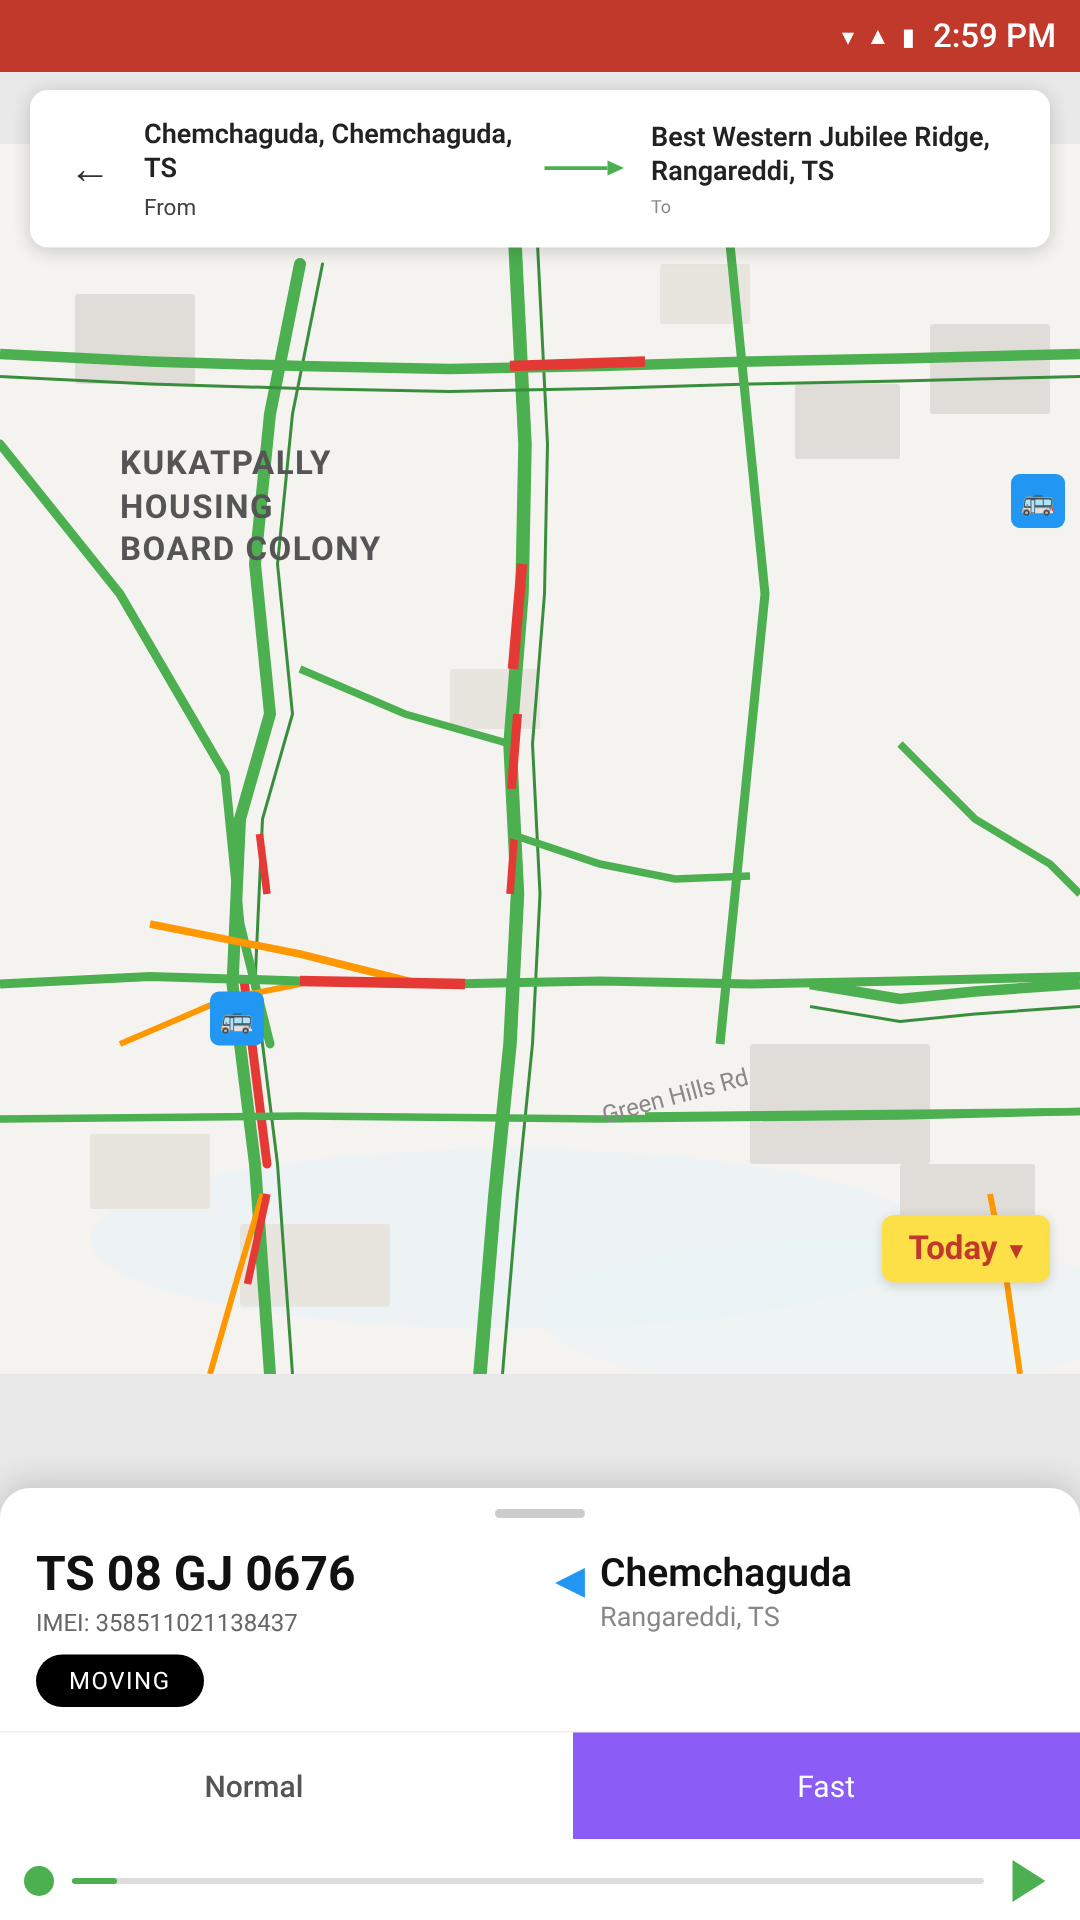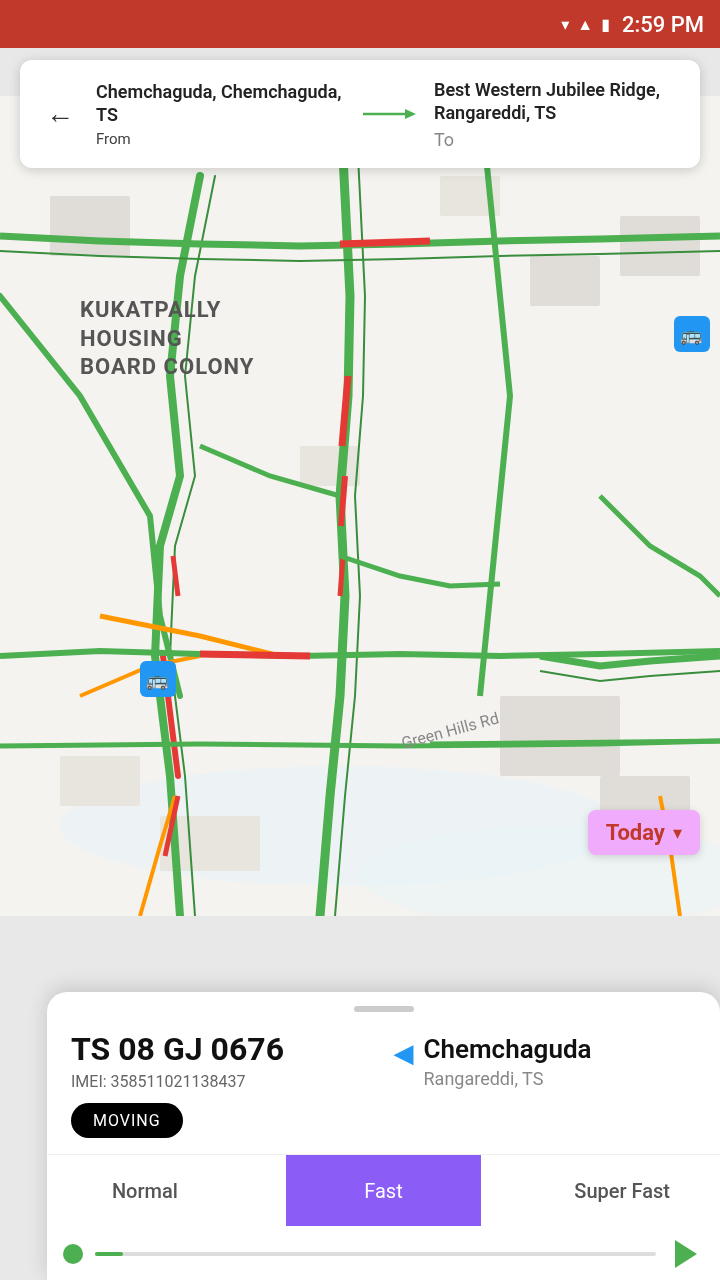--- a/index.html
+++ b/index.html
@@ -146,31 +146,31 @@
     .route-to {
       flex: 1;
     }
     .route-to .place-name {
       font-size: 18px;
       font-weight: 600;
       color: #222;
       line-height: 1.3;
     }
     .route-to .place-label {
-      font-size: 18px;
+      font-size: 12px;
       color: #888;
       margin-top: 4px;
     }
 
     
     .today-btn {
       position: absolute;
       top: 810px;
       right: 20px;
-      background: #f0abfc;
+      background: #fde047;
       border-radius: 8px;
       padding: 10px 18px;
       display: flex;
       align-items: center;
       gap: 8px;
       box-shadow: 0 2px 8px rgba(0,0,0,0.15);
       cursor: pointer;
       z-index: 50;
     }
     .today-text {
@@ -209,21 +209,20 @@
     
     .bottom-panel {
       position: absolute;
       bottom: 0;
       left: 0; right: 0;
       background: white;
       border-radius: 20px 20px 0 0;
       box-shadow: 0 -4px 20px rgba(0,0,0,0.15);
       z-index: 60;
       padding-bottom: 0;
-      margin-left: 47px;
     }
 
     .panel-handle-area {
       display: flex;
       justify-content: center;
       padding: 14px 0 8px;
     }
     .panel-handle {
       width: 60px;
       height: 6px;
@@ -483,23 +482,20 @@
     </div>
   </div>
 
   <div class="speed-tabs">
     <div class="speed-tab">
       <span>Normal</span>
     </div>
     <div class="speed-tab active">
       <span>Fast</span>
     </div>
-    <div class="speed-tab">
-      <span>Super Fast</span>
-    </div>
   </div>
 
   <div class="progress-bar-area">
     <div class="progress-dot"></div>
     <div class="progress-track">
       <div class="progress-fill"></div>
     </div>
     <div class="play-btn">
       <div class="play-triangle"></div>
     </div>

